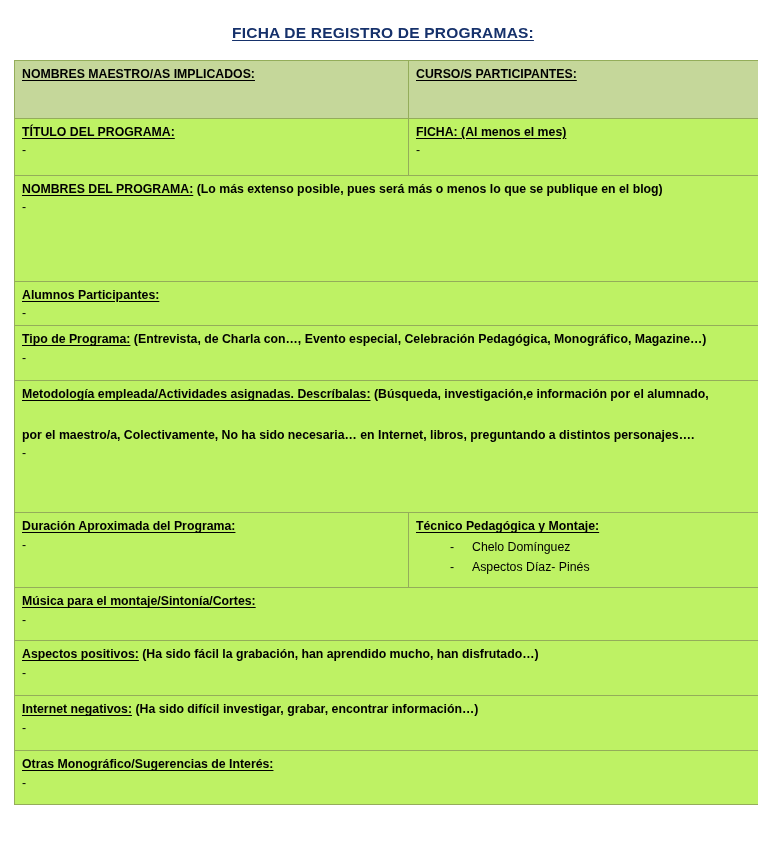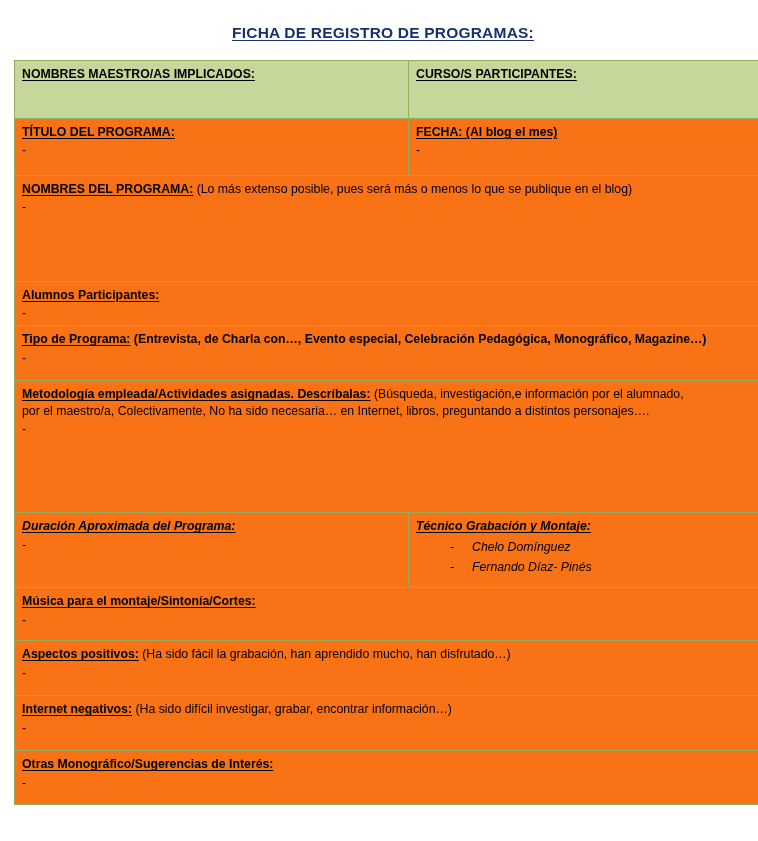--- a/index.html
+++ b/index.html
@@ -45,34 +45,34 @@
     width: 729px;
     border-collapse: collapse;
     table-layout: fixed;
   }
   .ficha-table td {
     border: 1.4px solid #94ad5a;
     vertical-align: top;
     padding: 5px 6px 4px 7px;
     font-size: 12.3px;
     line-height: 1.34;
-    background: #f97316;
+    background: #bef264;
   }
   td.green {
     background: #c5d79a;
   }
   td.col-left  { width: 380px; }
   td.col-right { width: 349px; }
 
   .lbl {
     font-weight: bold;
     text-decoration: underline;
     text-underline-offset: 1.5px;
   }
-  .hint { font-weight: normal; }
+  .hint { font-weight: bold; margin-top: 24px; }
   .hint-bold { font-weight: bold; margin-top: 17px; }
 
   .dash {
     display: block;
     margin-top: 3px;
     font-size: 12.3px;
     line-height: 1.2;
   }
 
   .line2 { display: block; }
@@ -95,21 +95,21 @@
     top: 0;
   }
 
   
   .h-header  { height: 48px; }
   .h-titulo  { height: 47px; }
   .h-resumen { height: 96px; }
   .h-alumnos { height: 28px; }
   .h-tipo    { height: 45px; }
   .h-metodo  { height: 122px; }
-  .h-duracion{ height: 65px; font-style: italic; }
+  .h-duracion{ height: 65px; }
   .h-musica  { height: 43px; }
   .h-pos     { height: 45px; }
   .h-neg     { height: 45px; }
   .h-otras   { height: 44px; }
 </style>
 </head>
 <body>
 
 <div class="page">
 
@@ -126,21 +126,21 @@
           <span class="lbl">CURSO/S PARTICIPANTES:</span>
         </td>
       </tr>
 
       <tr>
         <td class="col-left h-titulo">
           <span class="lbl">TÍTULO DEL PROGRAMA:</span>
           <span class="dash">-</span>
         </td>
         <td class="col-right h-titulo">
-          <span class="lbl">FECHA: (Al blog el mes)</span>
+          <span class="lbl">FICHA: (Al menos el mes)</span>
           <span class="dash">-</span>
         </td>
       </tr>
 
       <tr>
         <td colspan="2" class="h-resumen">
           <span class="lbl">NOMBRES DEL PROGRAMA:</span><span class="hint"> (Lo más extenso posible, pues será más o menos lo que se publique en el blog)</span>
           <span class="dash">-</span>
         </td>
       </tr>
@@ -165,29 +165,29 @@
           <span class="dash">-</span>
         </td>
       </tr>
 
       <tr>
         <td class="col-left h-duracion">
           <span class="lbl">Duración Aproximada del Programa:</span>
           <span class="dash">-</span>
         </td>
         <td class="col-right h-duracion">
-          <span class="lbl">Técnico Grabación y Montaje:</span>
+          <span class="lbl">Técnico Pedagógica y Montaje:</span>
           <ul class="bul-list">
             <li>
               <span class="bullet-dash">-</span>
               <span>Chelo Domínguez</span>
             </li>
             <li>
               <span class="bullet-dash">-</span>
-              <span>Fernando Díaz- Pinés</span>
+              <span>Aspectos Díaz- Pinés</span>
             </li>
           </ul>
         </td>
       </tr>
 
       <tr>
         <td colspan="2" class="h-musica">
           <span class="lbl">Música para el montaje/Sintonía/Cortes:</span>
           <span class="dash">-</span>
         </td>

